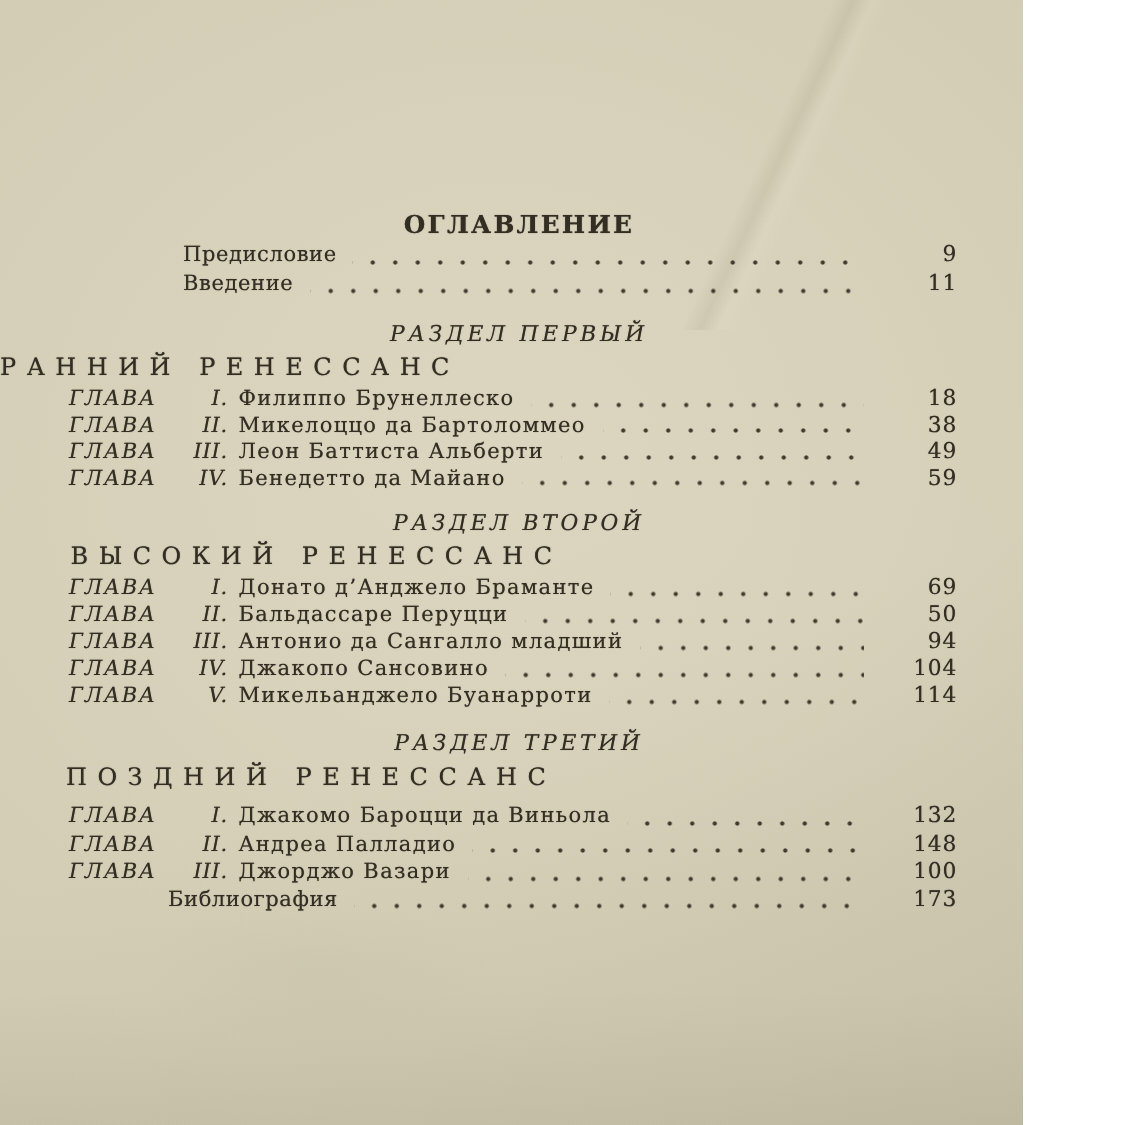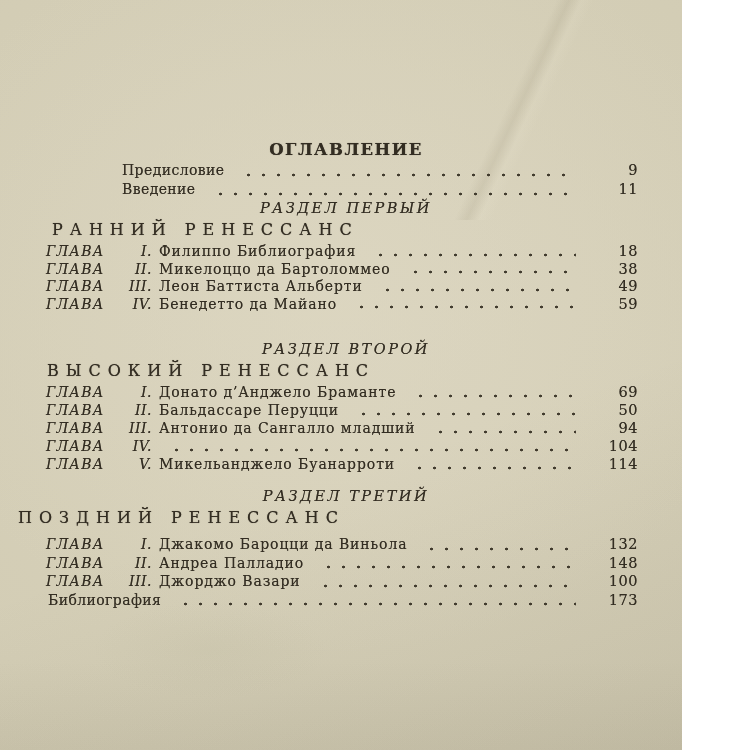--- a/index.html
+++ b/index.html
@@ -49,44 +49,44 @@
   .front .row{height:19px;padding-left:122px;letter-spacing:0.4px;}
   .leader{
     flex:1 1 auto;align-self:stretch;
     margin-left:11px;margin-right:16px;
     background-image:radial-gradient(circle, rgba(48,42,30,0.9) 1.1px, rgba(0,0,0,0) 1.7px);
     background-size:15px 6px;background-repeat:repeat-x;
     background-position:left 6px bottom 3px;
   }
   .pagenum{flex:0 0 46px;text-align:right;font-size:14.5px;letter-spacing:0.5px;}
   .section{position:absolute;left:0;width:100%;}
-  .section-0{top:200px;}
+  .section-0{top:215px;}
   .section-1{top:341px;}
   .section-2{top:488px;}
   .part{
     height:19px;text-align:center;transform:translateX(5px);
     font-style:italic;font-size:14.5px;letter-spacing:2.5px;
     text-shadow:0 0 0.6px rgba(40,36,28,0.6);
   }
   .heading{
     height:20px;margin-top:1px;
     font-size:16px;letter-spacing:7px;
     text-shadow:0 0 0.7px rgba(40,36,28,0.7);
   }
-  .section-0 .heading{padding-left:52px;}
+  .section-0 .heading{}
   .section-1 .heading{padding-left:47px;}
-  .section-2 .heading{padding-left:18px;}
+  .section-2 .heading{padding-left:44px;}
   .section-0 .rows{margin-top:3px;}
   .section-1 .rows{margin-top:3px;}
   .section-2 .rows{margin-top:8px;}
   .section-0 .row{height:17.5px;}
   .section-1 .row{height:18px;}
   .section-2 .row{height:18.5px;}
   .row.chapter{padding-left:46px;}
-  .row.back{padding-left:48px;letter-spacing:0.4px;}
+  .row.back{padding-left:112px;letter-spacing:0.4px;}
   .glava{flex:0 0 64px;font-style:italic;letter-spacing:1.2px;}
   .numeral{flex:0 0 42px;text-align:right;font-style:italic;letter-spacing:0.5px;}
   .ctitle{margin-left:7px;letter-spacing:0.9px;white-space:nowrap;}
 </style>
 </head>
 <body>
 
 <div class="page">
   <div class="crease"></div>
   <div class="stain"></div>
@@ -105,21 +105,21 @@
         </div>
       </div>
     <div id="sections">
         <div class="section section-0">
           <div class="part">РАЗДЕЛ ПЕРВЫЙ</div>
           <div class="heading">РАННИЙ РЕНЕССАНС</div>
           <div class="rows">
             <div class="row chapter">
               <span class="glava">ГЛАВА</span>
               <span class="numeral">I.</span>
-              <span class="ctitle">Филиппо Библиография</span>
+              <span class="ctitle">Филиппо Брунеллеско</span>
               <span class="leader"></span>
               <span class="pagenum">18</span>
             </div>
             <div class="row chapter">
               <span class="glava">ГЛАВА</span>
               <span class="numeral">II.</span>
               <span class="ctitle">Микелоццо да Бартоломмео</span>
               <span class="leader"></span>
               <span class="pagenum">38</span>
             </div>
@@ -160,20 +160,21 @@
             <div class="row chapter">
               <span class="glava">ГЛАВА</span>
               <span class="numeral">III.</span>
               <span class="ctitle">Антонио да Сангалло младший</span>
               <span class="leader"></span>
               <span class="pagenum">94</span>
             </div>
             <div class="row chapter">
               <span class="glava">ГЛАВА</span>
               <span class="numeral">IV.</span>
+              <span class="ctitle">Джакопо Сансовино</span>
               <span class="leader"></span>
               <span class="pagenum">104</span>
             </div>
             <div class="row chapter">
               <span class="glava">ГЛАВА</span>
               <span class="numeral">V.</span>
               <span class="ctitle">Микельанджело Буанарроти</span>
               <span class="leader"></span>
               <span class="pagenum">114</span>
             </div>

